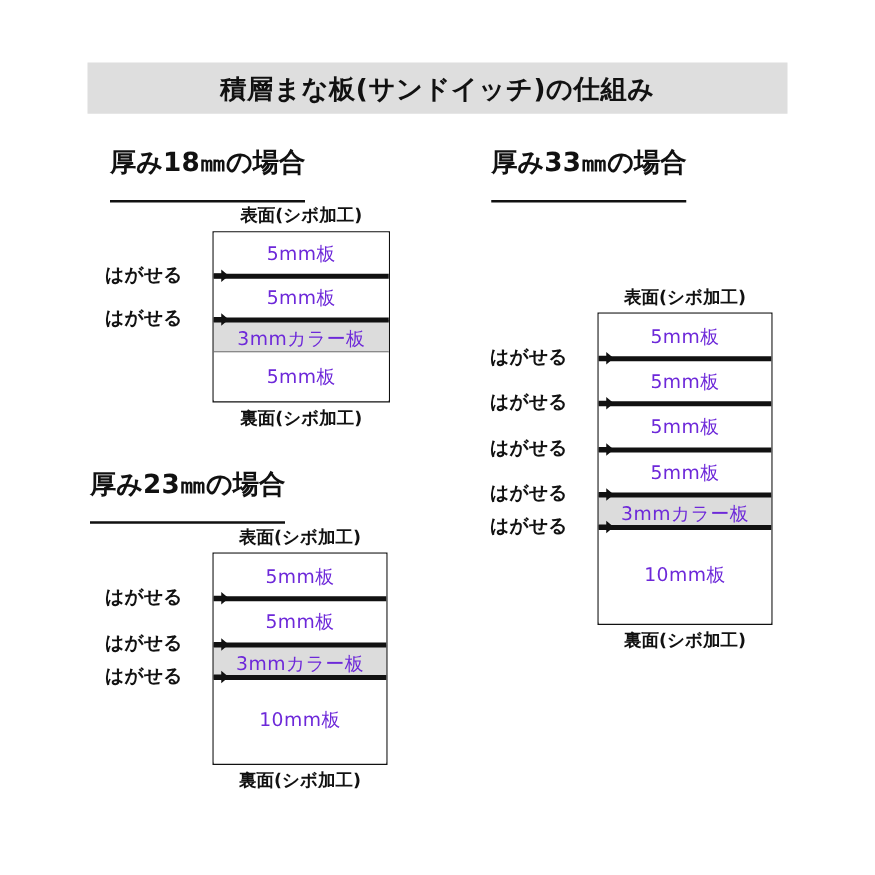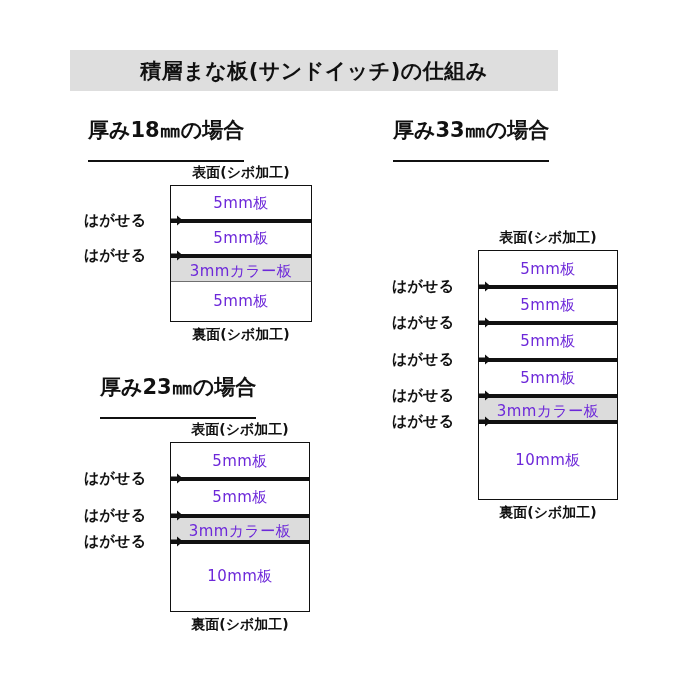--- a/index.html
+++ b/index.html
@@ -20,21 +20,21 @@
     inset: 0;
     width: 700px;
     height: 700px;
   }
 
   
   .title-banner {
     position: absolute;
     left: 70px;
     top: 50px;
-    width: 488px;
+    width: 560px;
     height: 41px;
     background: #dedede;
     display: flex;
     align-items: center;
     justify-content: center;
   }
   .title-text {
     font-size: 21px;
     font-weight: 700;
     letter-spacing: 0.5px;
@@ -147,21 +147,21 @@
 <body>
 
 <div class="canvas">
 
   <div class="title-banner">
     <div class="title-text">積層まな板(サンドイッチ)の仕組み</div>
   </div>
 
   <div class="section-heading" style="left:88px; top:118px;">厚み18㎜の場合</div>
 
-  <div class="section-heading" style="left:100px; top:375px;">厚み23㎜の場合</div>
+  <div class="section-heading" style="left:72px; top:375px;">厚み23㎜の場合</div>
 
   <div class="section-heading" style="left:393px; top:118px;">厚み33㎜の場合</div>
 
 
   <div class="stack" style="left:170px; top:185px; width:142px; height:137px;">
     <div class="surface-label top">表面(シボ加工)</div>
     <div class="stack-box">
       <div class="layer" style="top:0px; height:35px;">
         <span class="layer-label">5mm板</span>
       </div>

